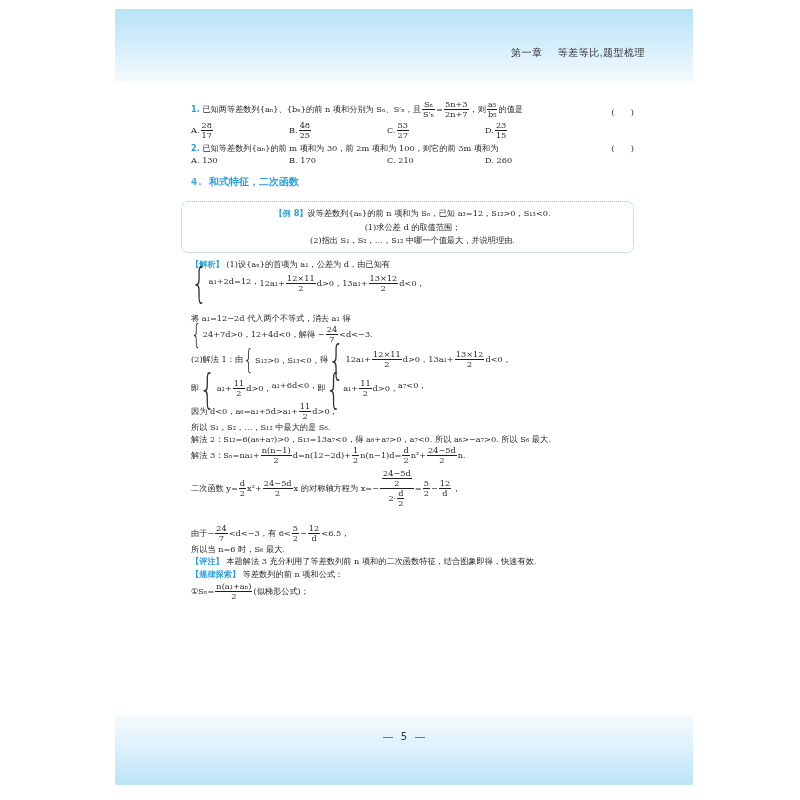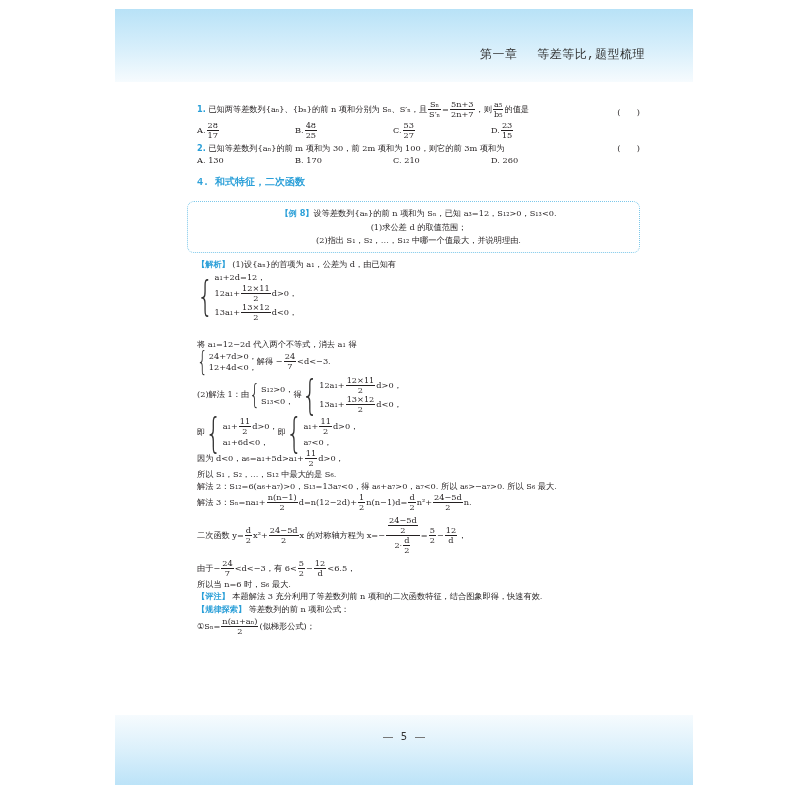--- a/index.html
+++ b/index.html
@@ -1,46 +1,46 @@
 <!DOCTYPE html>
 <html><head>
 <meta charset="utf-8">
 <style>
   html, body { margin: 0; padding: 0; background: #ffffff; }
   body { width: 800px; height: 800px; position: relative; overflow: hidden;
          font-family: "DejaVu Serif", "Liberation Serif", serif; color: #231f20; }
   .page { position: absolute; left: 115px; top: 9px; width: 578px; height: 776px; background: #ffffff; }
   .hdr { position: absolute; left: 0; top: 0; width: 578px; height: 73px;
          background: linear-gradient(to bottom, #b8e2f7 0%, #d8effb 55%, #f6fbfe 100%); }
-  .hdr-text { position: absolute; right: 48px; top: 37px; font-size: 12px; color: #333;
-              font-family: Liberation Mono, monospace; letter-spacing: 0.5px; }
+  .hdr-text { position: absolute; right: 48px; top: 37px; font-size: 10px; color: #333;
+              font-family: Liberation Sans, sans-serif; letter-spacing: 0.5px; }
   .hdr-text span { margin-left: 12px; }
   .ftr { position: absolute; left: 0; bottom: 0; width: 578px; height: 70px;
          background: linear-gradient(to bottom, #f6fbfe 0%, #dbf0fb 50%, #bce3f8 100%); }
   .pgnum { position: absolute; left: 0; width: 578px; top: 16px; text-align: center; font-size: 10px;
            color: #333; font-family: "DejaVu Sans", "Liberation Sans", sans-serif; }
   .pgnum .dash { display: inline-block; width: 10px; height: 1px; background: #777; vertical-align: middle; margin: 0 8px; }
 
-  .content { position: absolute; left: 82px; top: 91px; width: 440px; font-size: 8.2px; line-height: 12px; }
+  .content { position: absolute; left: 76px; top: 91px; width: 440px; font-size: 8.2px; line-height: 12px; }
   .qline { position: relative; white-space: nowrap; }
   .qnum { color: #2a9fd8; font-weight: bold; font-family: "DejaVu Sans", sans-serif; }
   .paren { position: absolute; right: -3px; top: 0; }
   .opts { display: flex; white-space: nowrap; }
   .opts > div { width: 98px; }
   .frac { display: inline-block; vertical-align: middle; text-align: center; line-height: 9px; margin: 0 1px; }
   .frac .n { display: block; border-bottom: 0.8px solid #231f20; padding: 0 1px; }
   .frac .d { display: block; padding: 0 1px; }
   .sec { color: #2a9fd8; font-weight: bold; font-size: 10px; font-family: Liberation Mono, monospace; margin-top: 11px; }
   .exbox { margin: 12px 0 0 -10px; width: 453px; border: 1px dotted #7cc8ea; border-radius: 7px;
            padding: 5px 10px 4px 20px; box-sizing: border-box; line-height: 13.5px; text-align: center; }
   .label { color: #2a9fd8; font-weight: bold; font-family: "DejaVu Sans", sans-serif; }
   .sol { margin-top: 5px; line-height: 12.5px; }
   .brace { display: inline-flex; align-items: center; vertical-align: middle; }
   .brace .b { font-size: 26px; line-height: 1; transform: scaleY(1.6); margin-right: 1px; font-family: "DejaVu Sans", sans-serif; font-weight: 100; color: #333; }
-  .brace .rows { display: inline-flex; flex-direction: column; }
+  .brace .rows { display: inline-flex; flex-direction: row; }
   .brace .rows > div { white-space: nowrap; }
   .row { white-space: nowrap; }
 </style>
 </head>
 <body>
 
 <div class="page">
   <div class="hdr">
     <div class="hdr-text">
       <span>第一章</span>
@@ -130,21 +130,21 @@
               <span><span>a₁+</span><span class="frac"><span class="n">11</span><span class="d">2</span></span><span>d&gt;0，</span></span>
               <span>a₇&lt;0，</span>
             </span>
           </span>
       </div>
       <div class="row"><span>因为 d&lt;0，a₆=a₁+5d&gt;a₁+</span><span class="frac"><span class="n">11</span><span class="d">2</span></span><span>d&gt;0，</span></div>
       <div class="row">所以 S₁，S₂，…，S₁₂ 中最大的是 S₆.</div>
       <div class="row">解法 2：S₁₂=6(a₆+a₇)&gt;0，S₁₃=13a₇&lt;0，得 a₆+a₇&gt;0，a₇&lt;0. 所以 a₆&gt;−a₇&gt;0. 所以 S₆ 最大.</div>
       <div class="row"><span>解法 3：Sₙ=na₁+</span><span class="frac"><span class="n">n(n−1)</span><span class="d">2</span></span><span>d=n(12−2d)+</span><span class="frac"><span class="n">1</span><span class="d">2</span></span><span>n(n−1)d=</span><span class="frac"><span class="n">d</span><span class="d">2</span></span><span>n²+</span><span class="frac"><span class="n">24−5d</span><span class="d">2</span></span><span>n.</span></div>
       <div class="row" style="margin-top:4px"><span>二次函数 y=</span><span class="frac"><span class="n">d</span><span class="d">2</span></span><span>x²+</span><span class="frac"><span class="n">24−5d</span><span class="d">2</span></span><span>x 的对称轴方程为 x=−</span><span class="frac"><span class="n"><span class="frac"><span class="n">24−5d</span><span class="d">2</span></span></span><span class="d"><span>2·</span><span class="frac"><span class="n">d</span><span class="d">2</span></span></span></span><span>=</span><span class="frac"><span class="n">5</span><span class="d">2</span></span><span>−</span><span class="frac"><span class="n">12</span><span class="d">d</span></span><span>，</span></div>
-      <div class="row" style="margin-top:4px"><span>由于−</span><span class="frac"><span class="n">24</span><span class="d">7</span></span><span>&lt;d&lt;−3，有 6&lt;</span><span class="frac"><span class="n">5</span><span class="d">2</span></span><span>−</span><span class="frac"><span class="n">12</span><span class="d">d</span></span><span>&lt;6.5，</span></div>
+      <div class="row" style="margin-top:16px"><span>由于−</span><span class="frac"><span class="n">24</span><span class="d">7</span></span><span>&lt;d&lt;−3，有 6&lt;</span><span class="frac"><span class="n">5</span><span class="d">2</span></span><span>−</span><span class="frac"><span class="n">12</span><span class="d">d</span></span><span>&lt;6.5，</span></div>
       <div class="row">所以当 n=6 时，S₆ 最大.</div>
       <div class="row"><span class="label">【评注】</span> <span>本题解法 3 充分利用了等差数列前 n 项和的二次函数特征，结合图象即得，快速有效.</span></div>
       <div class="row"><span class="label">【规律探索】</span> <span>等差数列的前 n 项和公式：</span></div>
       <div class="row" style="margin-top:2px"><span>①Sₙ=</span><span class="frac"><span class="n">n(a₁+aₙ)</span><span class="d">2</span></span><span>(似梯形公式)；</span></div>
     </div>
   </div>
 
   <div class="ftr">
     <div class="pgnum"><span class="dash"></span><span>5</span><span class="dash"></span></div>
   </div>

